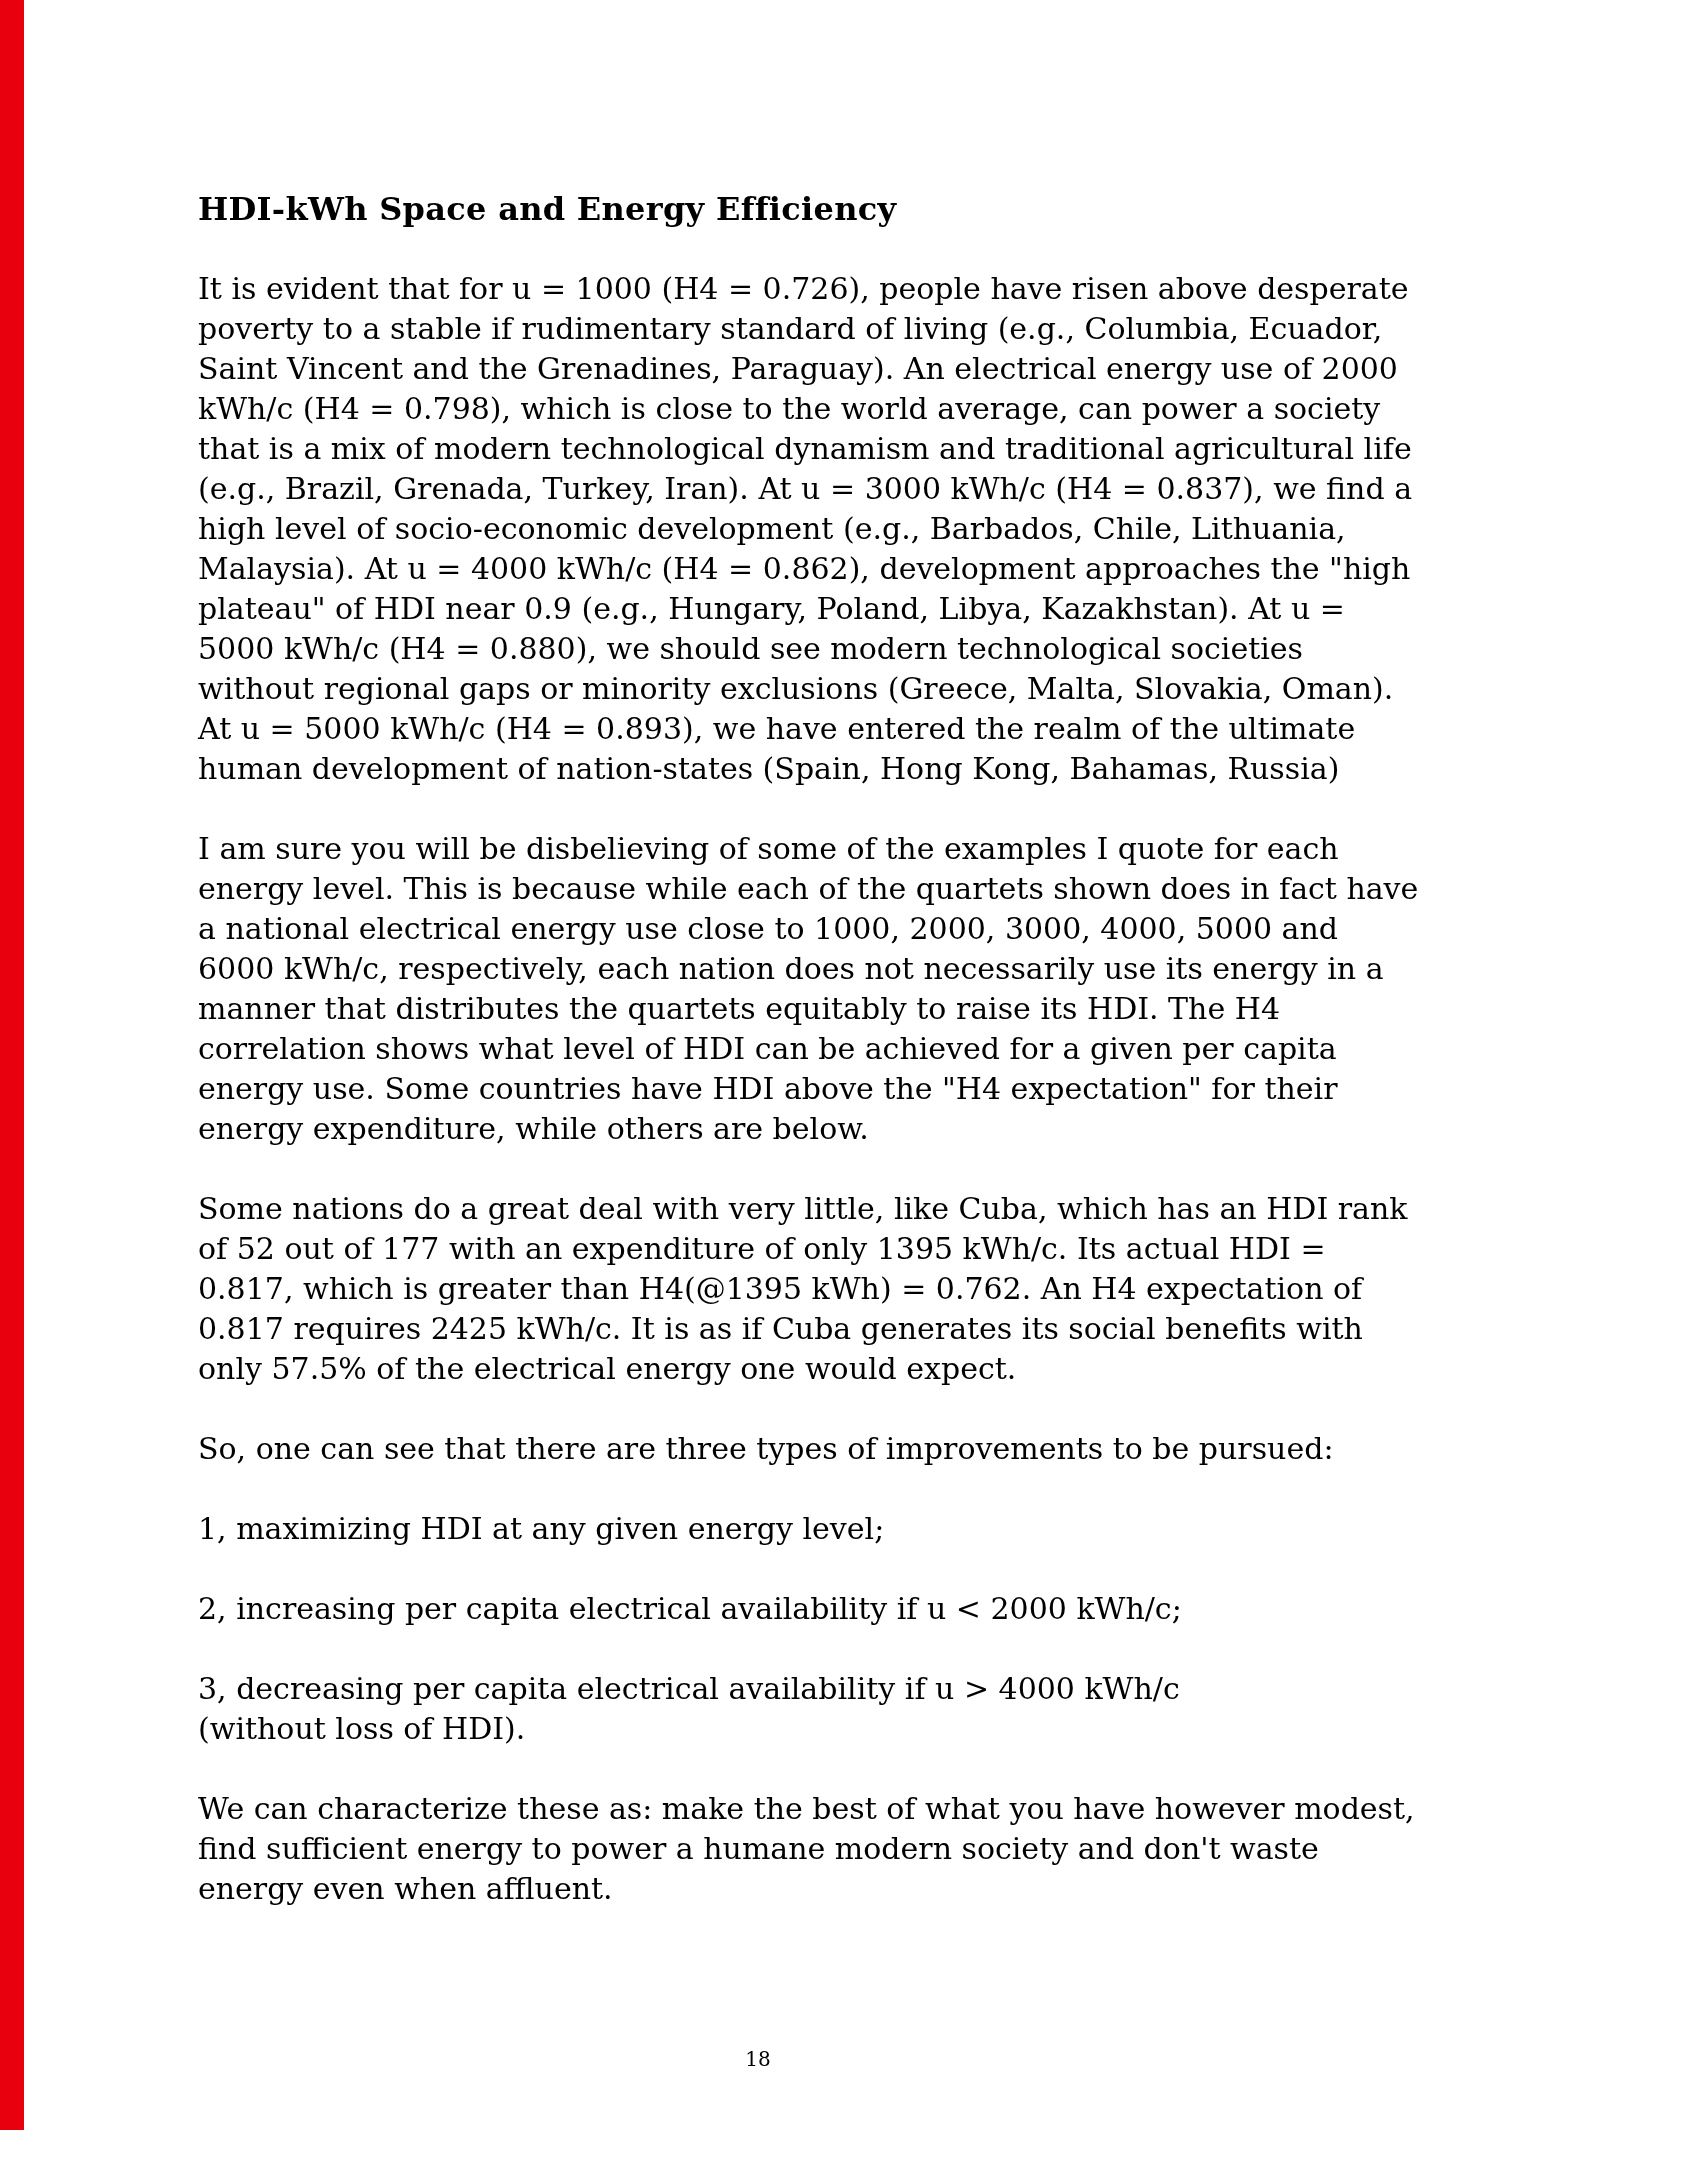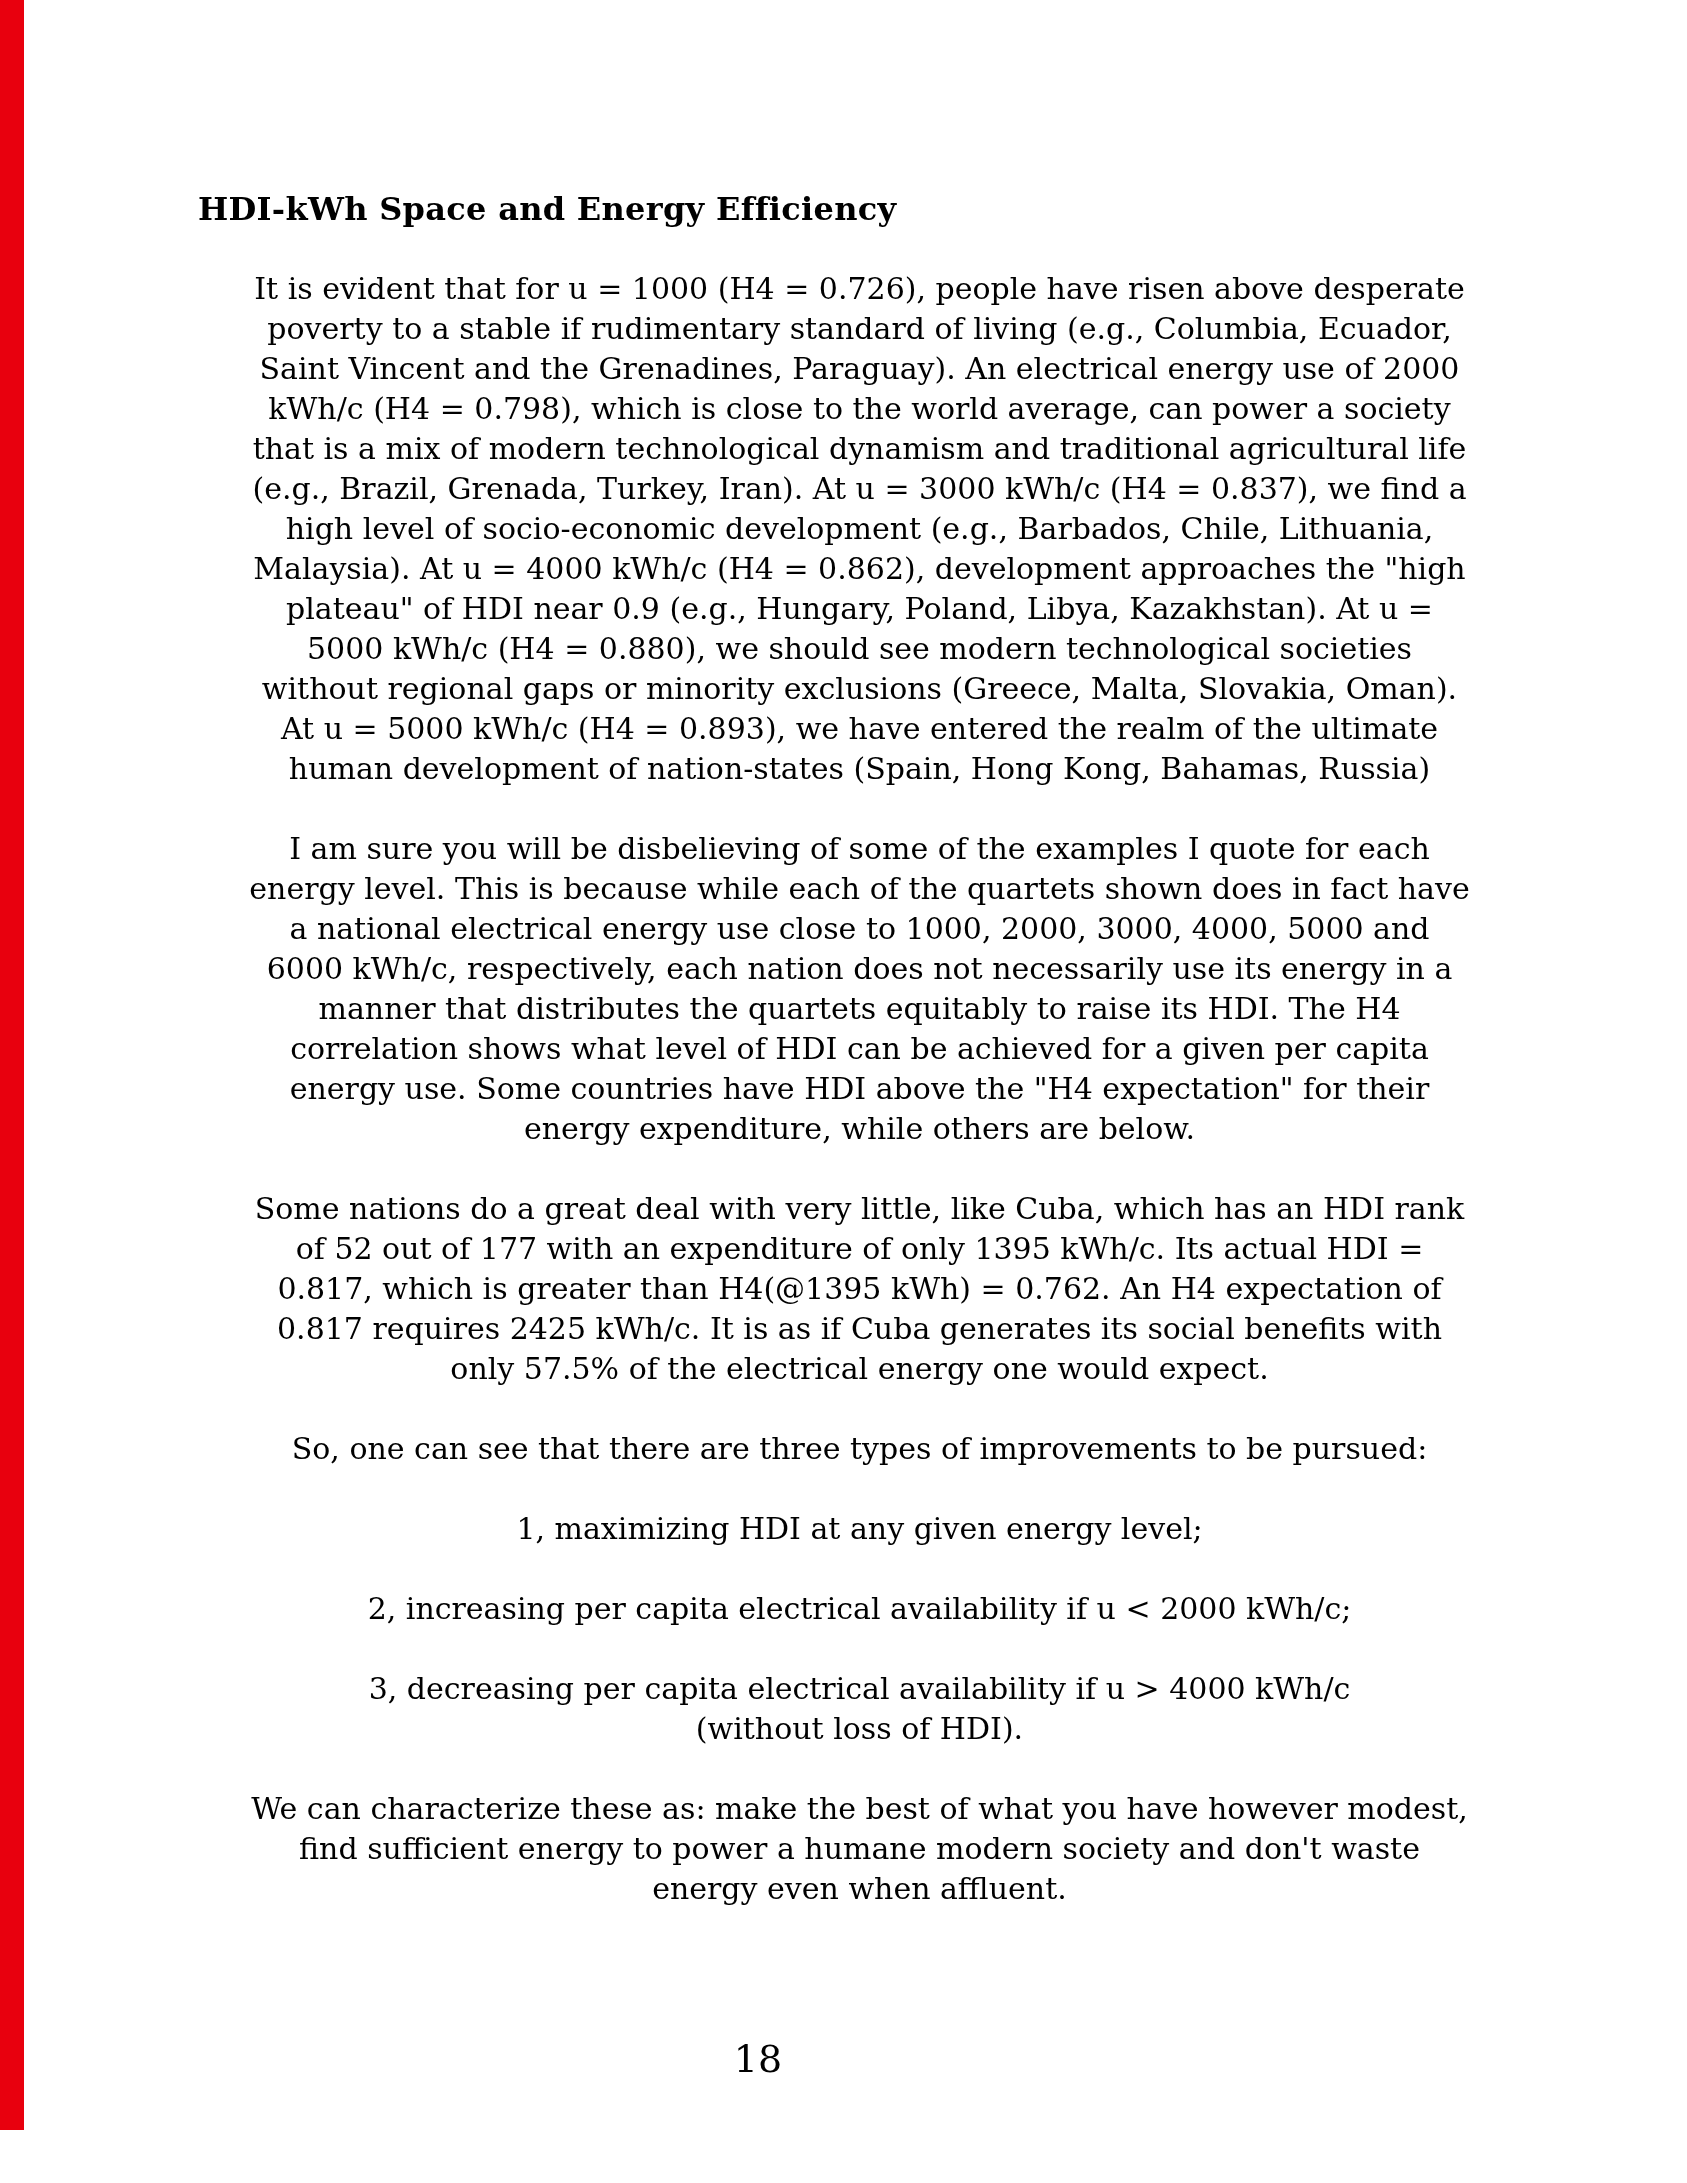--- a/index.html
+++ b/index.html
@@ -38,28 +38,27 @@
     margin: 0 0 40px 0;
     white-space: nowrap;
   }
   .para {
     margin: 0 0 40px 0;
   }
   .line {
     font-size: 30px;
     line-height: 40px;
     white-space: nowrap;
-    text-align: center;
   }
   .page-number {
     position: absolute;
     top: 2039px;
     left: 758px;
     transform: translateX(-50%);
-    font-size: 38px;
+    font-size: 20px;
     line-height: 40px;
   }
 </style>
 </head>
 <body>
 
 <div class="page">
   <div class="red-stripe" style="background: rgb(232, 0, 14);"></div>
 
   <div class="content">

